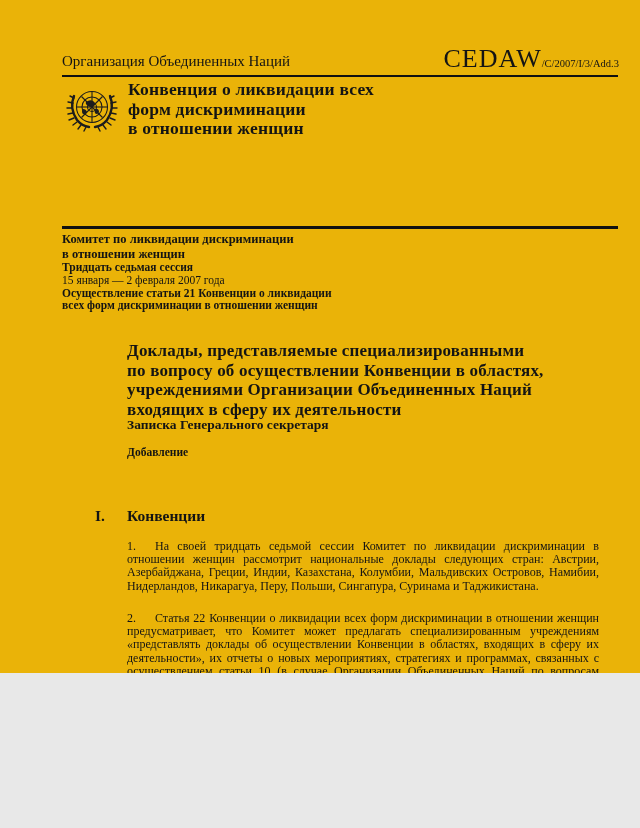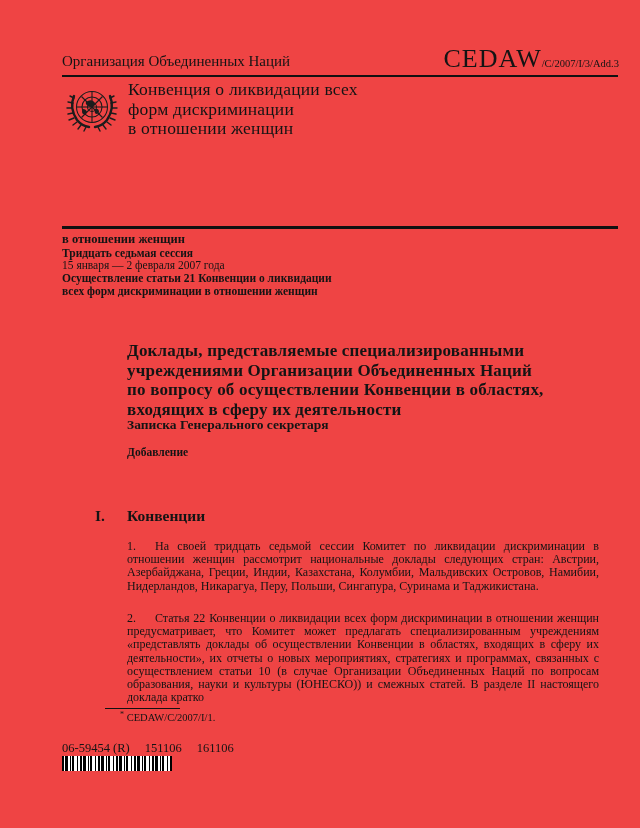--- a/index.html
+++ b/index.html
@@ -1,37 +1,37 @@
 <!DOCTYPE html>
 <html><head>
 <meta charset="utf-8">
 <style>
   html, body { margin: 0; padding: 0; background: #e8e8e8; }
   .page {
     position: relative;
     width: 640px;
-    height: 828px;
+    height: 673px;
     margin: 0 auto;
-    background: #ef4444;
+    background: #eab308;
     color: #141414;
     font-family: "Liberation Serif", "DejaVu Serif", serif;
     overflow: hidden;
   }
   .abs { position: absolute; }
 
   
   .org-name { left: 62px; top: 53px; font-size: 15px; }
   .symbol { right: 21px; top: 44px; text-align: right; white-space: nowrap; }
   .symbol .main { font-size: 26px; letter-spacing: 1px; }
   .symbol .suffix { font-size: 10.5px; }
   .rule1 { left: 62px; top: 75px; width: 556px; height: 1.5px; background: #111; }
 
   
   .emblem { left: 62px; top: 82px; width: 60px; height: 58px; }
-  .masthead-title { left: 128px; top: 80px; font-size: 17.5px; font-weight: normal; line-height: 19.5px; letter-spacing: 0.2px; }
+  .masthead-title { left: 128px; top: 80px; font-size: 17.5px; font-weight: bold; line-height: 19.5px; letter-spacing: 0.2px; }
   .distr-block { left: 415px; top: 84px; font-size: 11.5px; line-height: 13.8px; }
 
   
   .rule2 { left: 62px; top: 226px; width: 556px; height: 2.5px; background: #111; }
   .committee { left: 62px; top: 232px; font-size: 11.5px; line-height: 12.8px; }
   .committee .name { font-size: 12.5px; font-weight: bold; line-height: 14.5px; }
   .committee .b { font-weight: bold; }
   sup.fnm { font-size: 8px; vertical-align: super; line-height: 0; }
 
   
@@ -104,31 +104,32 @@
   <div class="abs masthead-title">
     <div>Конвенция о ликвидации всех</div>
     <div>форм дискриминации</div>
     <div>в отношении женщин</div>
   </div>
 
 
   <div class="abs rule2"></div>
 
   <div class="abs committee">
+    <div class="name">Комитет по ликвидации дискриминации</div>
     <div class="name">в отношении женщин</div>
     <div class="b">Тридцать седьмая сессия</div>
     <div>15 января — 2 февраля 2007 года</div>
     <div class="b">Осуществление статьи 21 Конвенции о ликвидации</div>
     <div class="b">всех форм дискриминации в отношении женщин</div>
   </div>
 
   <div class="abs doc-title">
     <div>Доклады, представляемые специализированными</div>
+    <div>по вопросу об осуществлении Конвенции в областях,</div>
     <div>учреждениями Организации Объединенных Наций</div>
-    <div>по вопросу об осуществлении Конвенции в областях,</div>
     <div>входящих в сферу их деятельности</div>
   </div>
 
   <div class="abs subtitle">Записка Генерального секретаря</div>
   <div class="abs addendum">Добавление</div>
 
 
   <div class="abs section-head">
     <span class="num">I.</span><span>Конвенции</span>
   </div>

